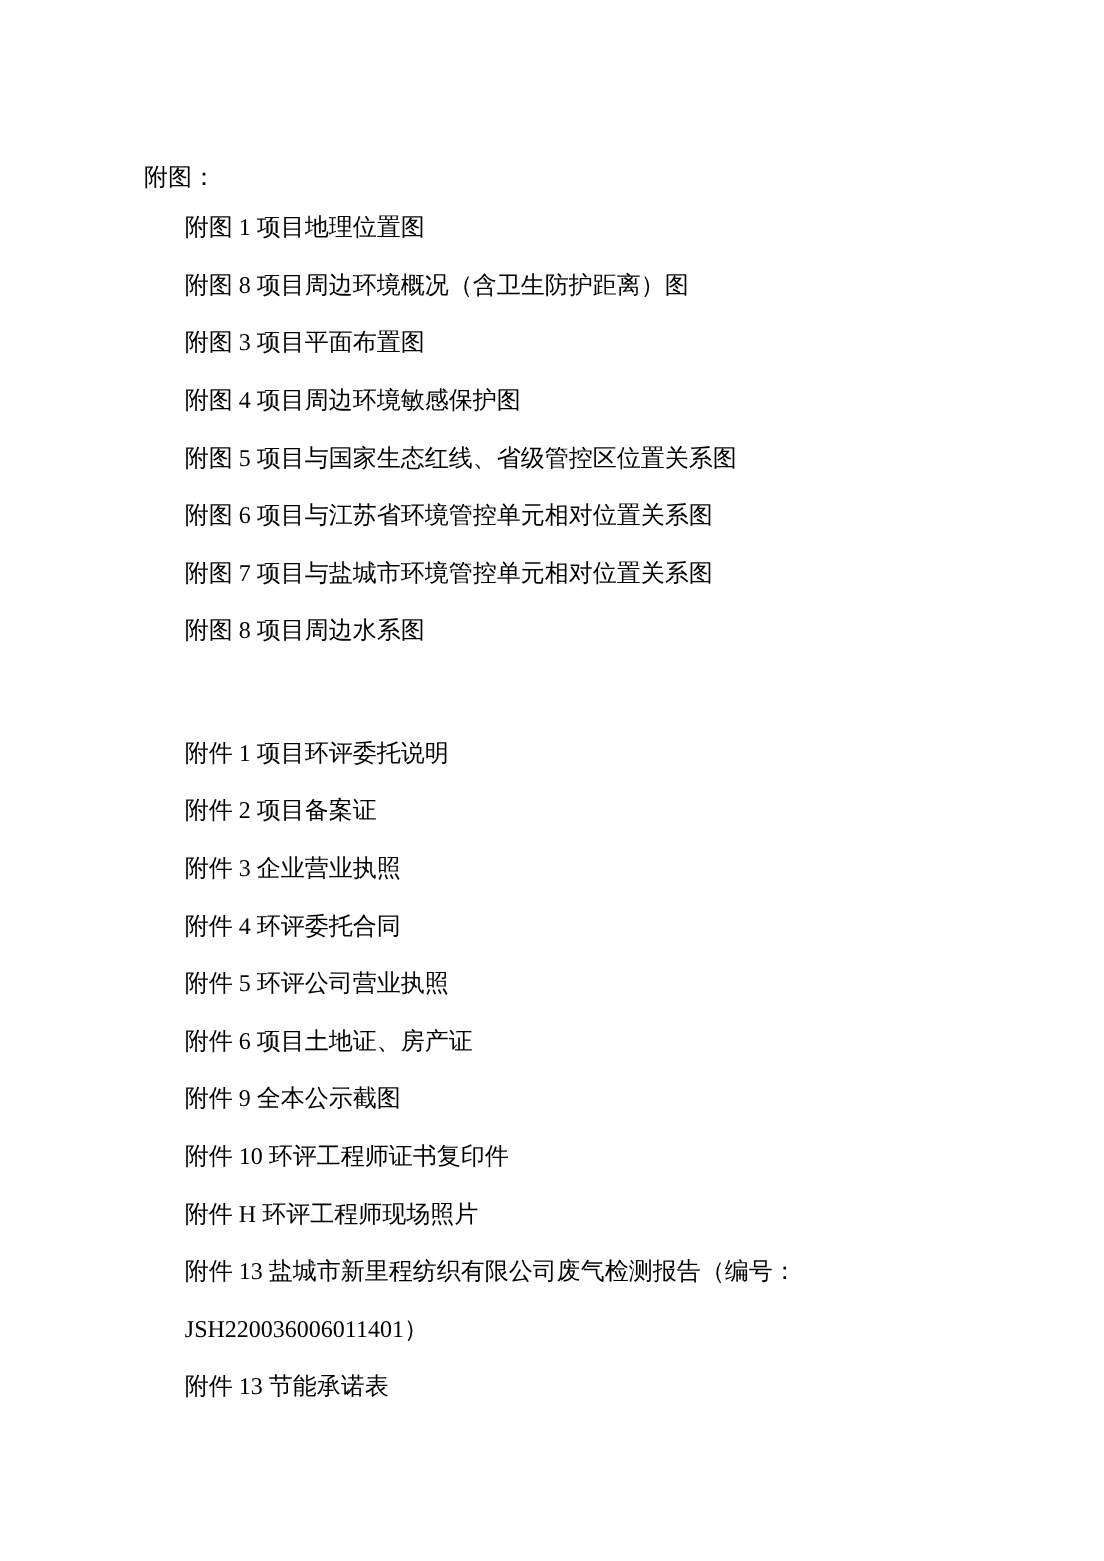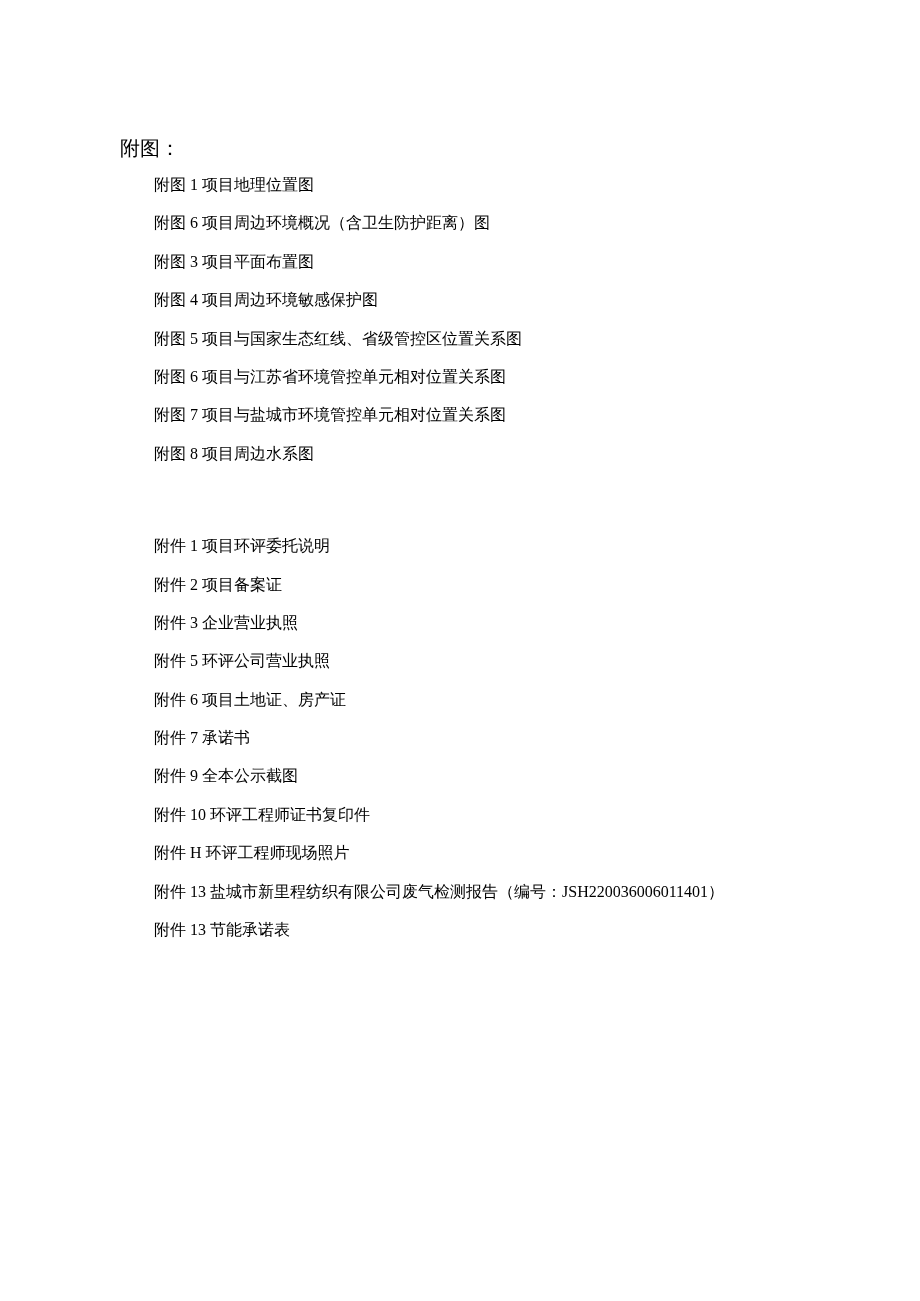--- a/index.html
+++ b/index.html
@@ -14,54 +14,54 @@
       font-family: "SimSun", "宋体", serif;
       color: #000000;
       padding: 130px 120px 0 120px;
     }
     .section-heading {
       font-size: 20px;
       line-height: 1.8;
       margin-bottom: 0;
     }
     .list-item {
-      font-size: 16px;
+      font-size: 20px;
       line-height: 2.4;
       padding-left: 34px;
     }
     .section-gap {
       height: 54px;
     }
   </style>
 </head>
 <body>
 
 <div>
 
   <div>
     <div class="section-heading">附图：</div>
     <div class="list-item">附图 1 项目地理位置图</div>
-    <div class="list-item">附图 6 项目周边环境概况（含卫生防护距离）图</div>
+    <div class="list-item">附图 8 项目周边环境概况（含卫生防护距离）图</div>
     <div class="list-item">附图 3 项目平面布置图</div>
     <div class="list-item">附图 4 项目周边环境敏感保护图</div>
     <div class="list-item">附图 5 项目与国家生态红线、省级管控区位置关系图</div>
     <div class="list-item">附图 6 项目与江苏省环境管控单元相对位置关系图</div>
     <div class="list-item">附图 7 项目与盐城市环境管控单元相对位置关系图</div>
     <div class="list-item">附图 8 项目周边水系图</div>
   </div>
 
   <div class="section-gap"></div>
 
   <div>
     <div class="list-item">附件 1 项目环评委托说明</div>
     <div class="list-item">附件 2 项目备案证</div>
     <div class="list-item">附件 3 企业营业执照</div>
+    <div class="list-item">附件 4 环评委托合同</div>
     <div class="list-item">附件 5 环评公司营业执照</div>
     <div class="list-item">附件 6 项目土地证、房产证</div>
-    <div class="list-item">附件 7 承诺书</div>
     <div class="list-item">附件 9 全本公示截图</div>
     <div class="list-item">附件 10 环评工程师证书复印件</div>
     <div class="list-item">附件 H 环评工程师现场照片</div>
     <div class="list-item">附件 13 盐城市新里程纺织有限公司废气检测报告（编号：JSH220036006011401）</div>
     <div class="list-item">附件 13 节能承诺表</div>
   </div>
 
 </div>
 
 </body></html>

